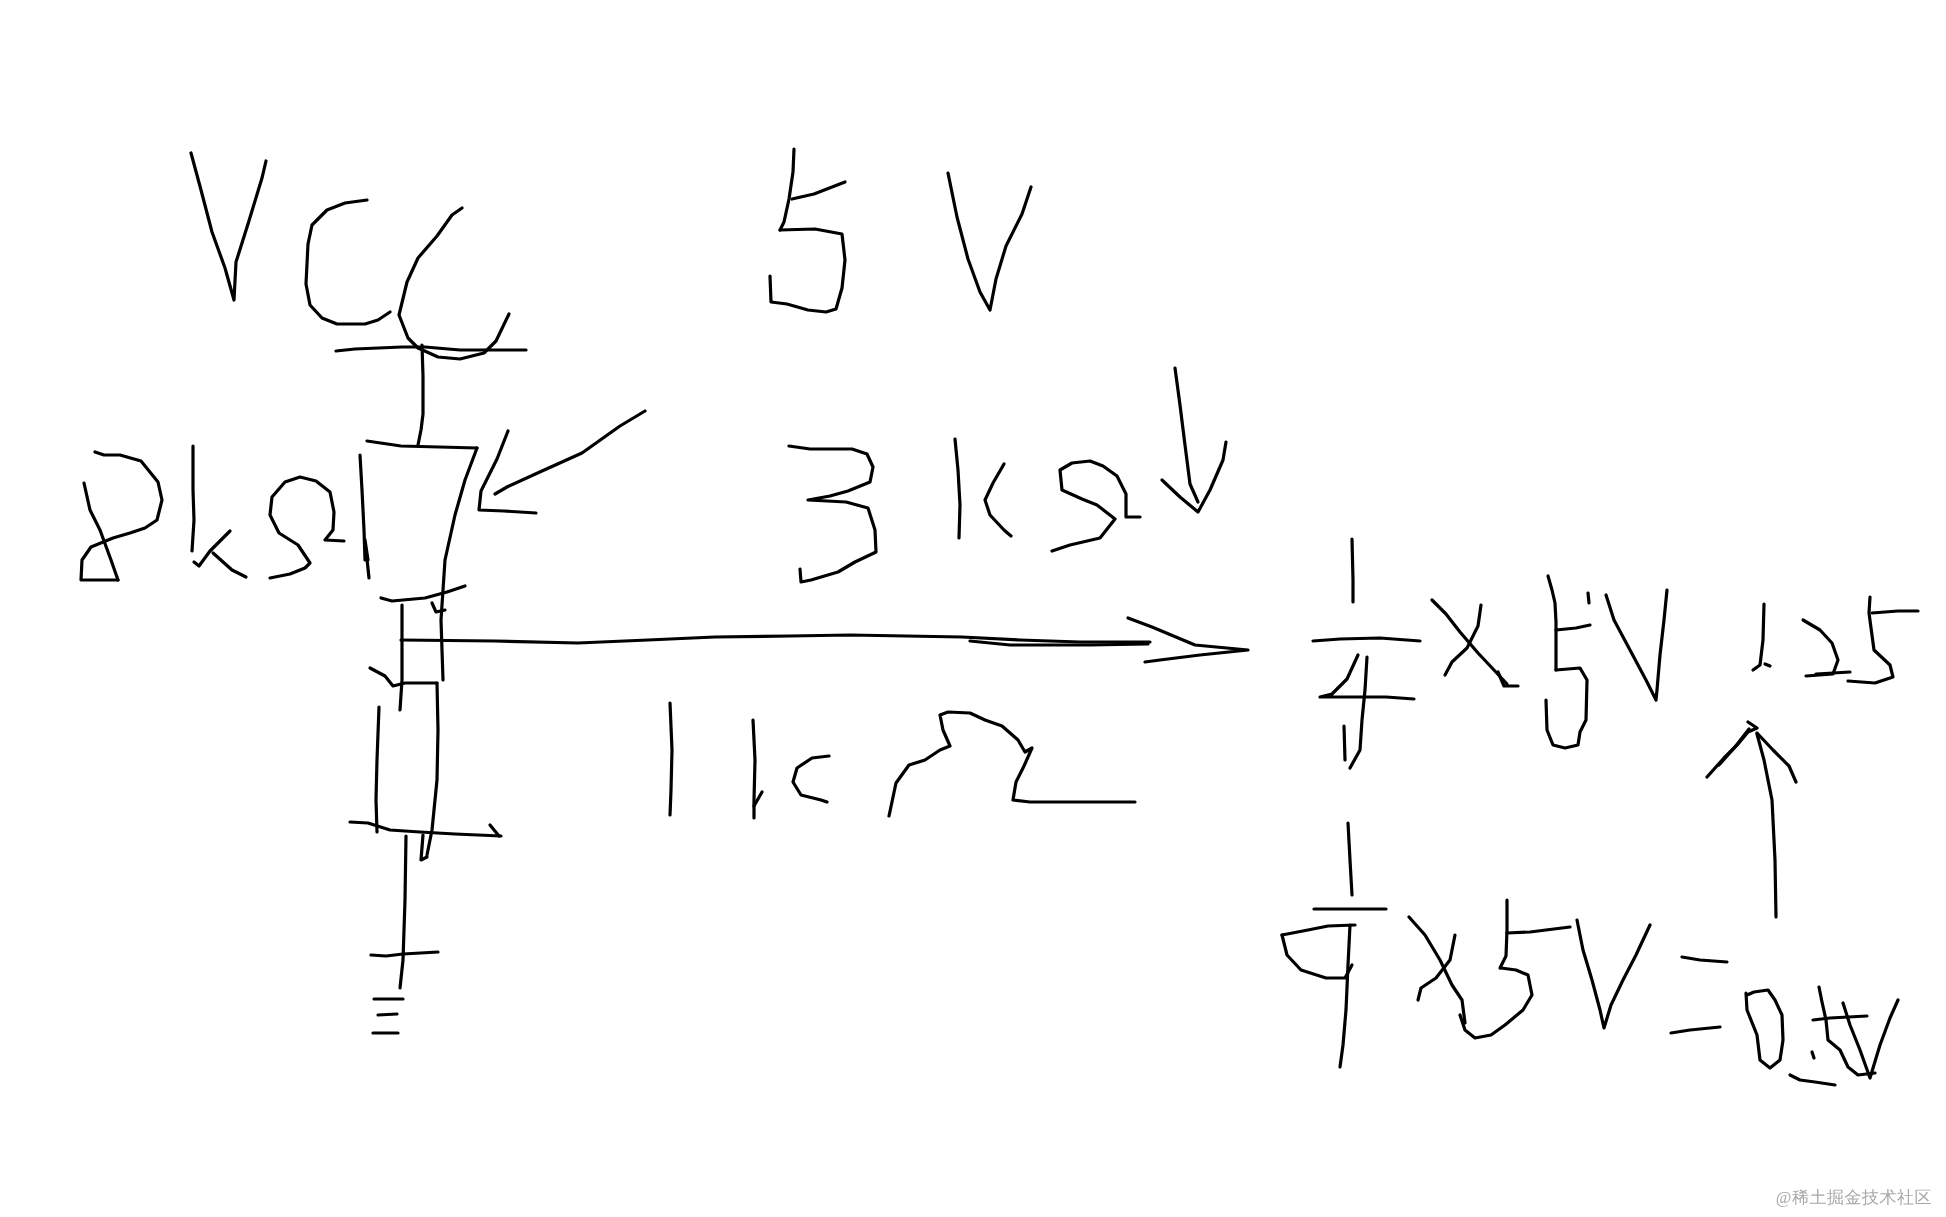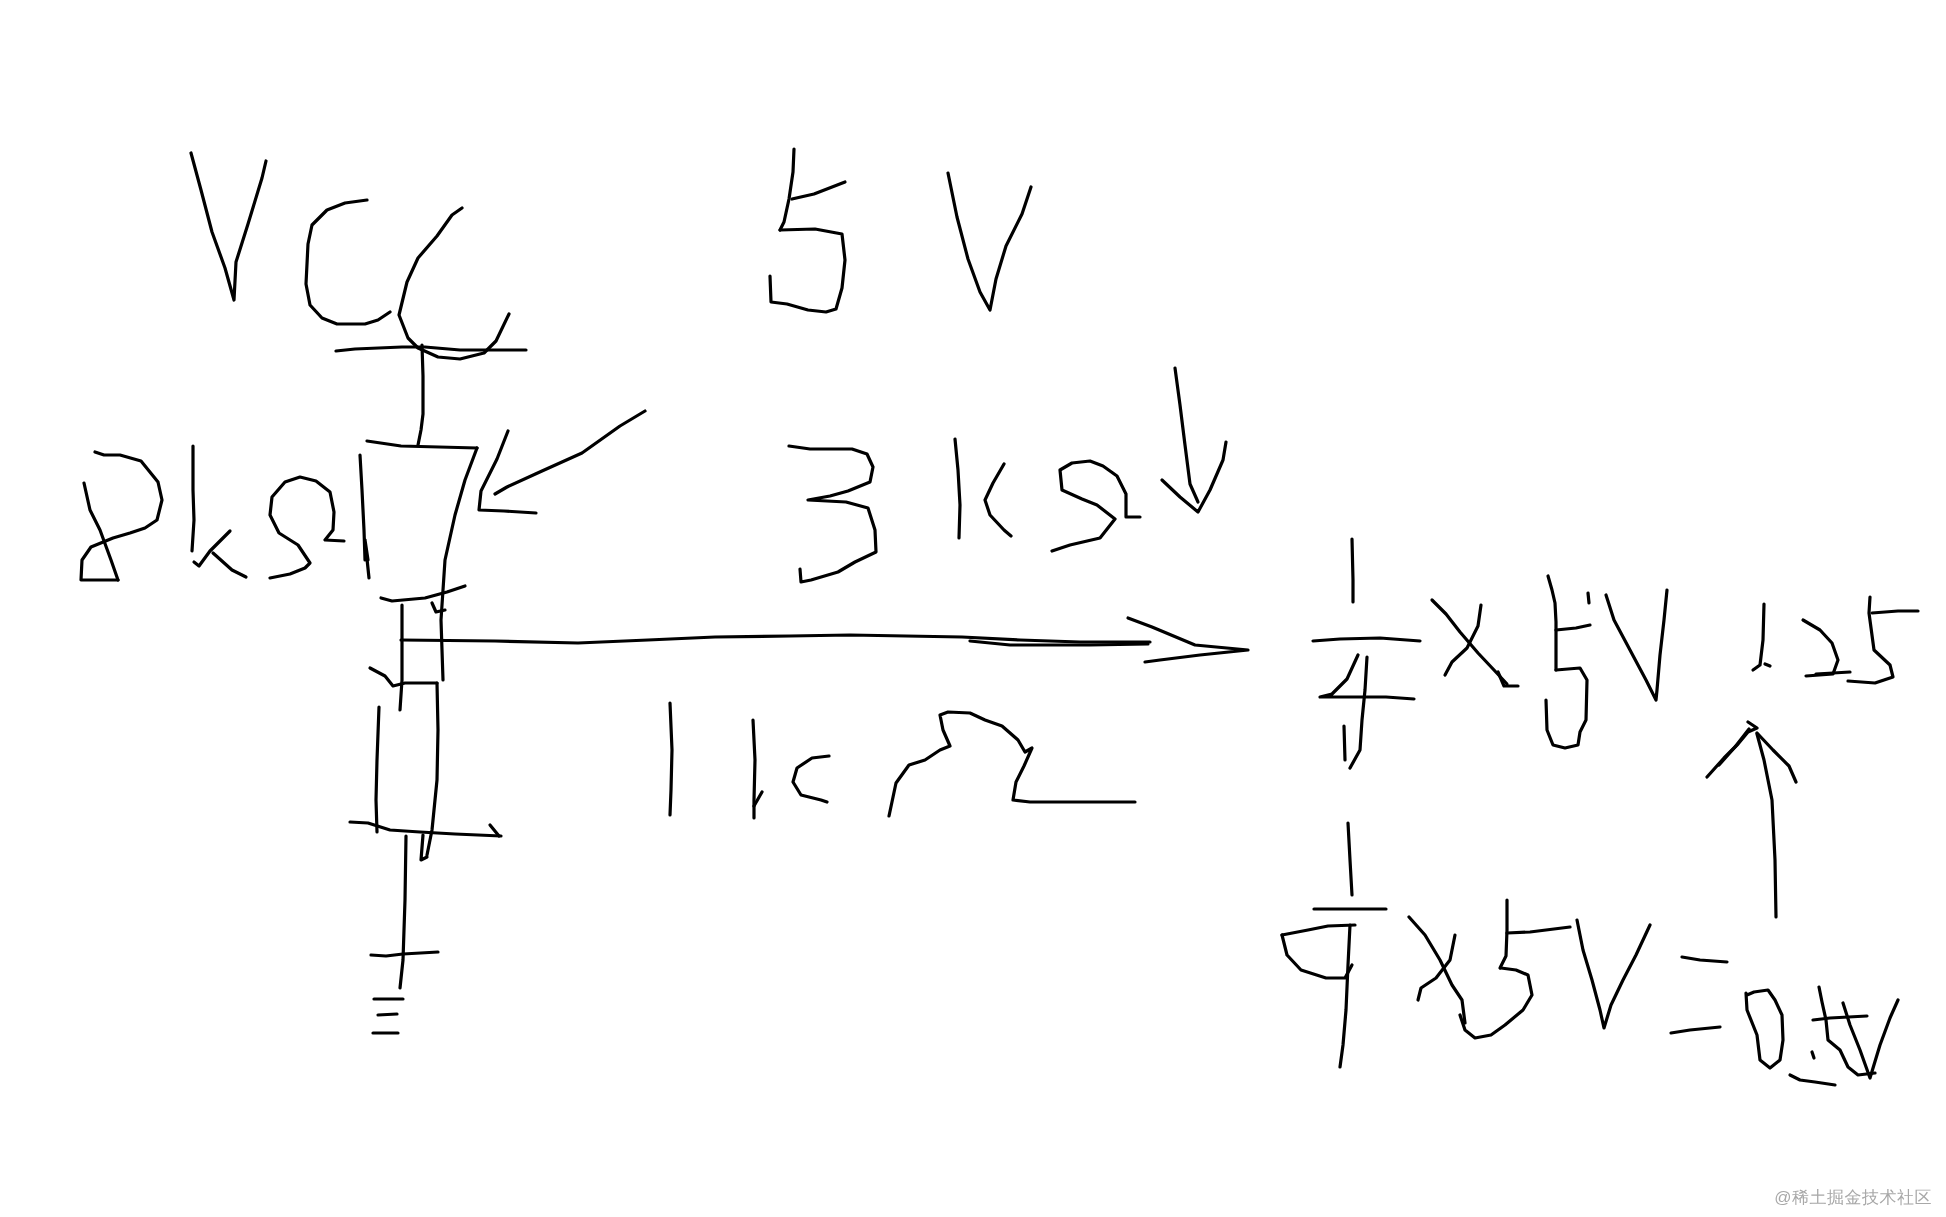--- a/index.html
+++ b/index.html
@@ -5,21 +5,21 @@
     html, body { margin: 0; padding: 0; background: #ffffff; }
     body { width: 1946px; height: 1217px; position: relative; overflow: hidden; font-family: "DejaVu Sans", sans-serif; }
     #canvas { position: absolute; left: 0; top: 0; width: 1946px; height: 1217px; }
     #canvas path, #canvas line, #canvas polyline {
       fill: none; stroke: #000000; stroke-width: 3.2; stroke-linecap: round; stroke-linejoin: round;
     }
     .sr-label { position: absolute; width: 1px; height: 1px; overflow: hidden; clip: rect(0 0 0 0); white-space: nowrap; }
     .watermark {
       position: absolute; right: 14px; bottom: 8px;
       font-size: 17px; color: #a8a8a8; letter-spacing: 0.5px;
-      font-family: Liberation Sans, sans-serif;
+      font-family: Liberation Serif, serif;
     }
   </style>
 </head>
 <body>
 
 <div>
   <span class="sr-label">Voltage divider (hand-drawn)</span>
   <span class="sr-label">VCC</span>
   <span class="sr-label">5V</span>
   <span class="sr-label">8kΩ</span>

